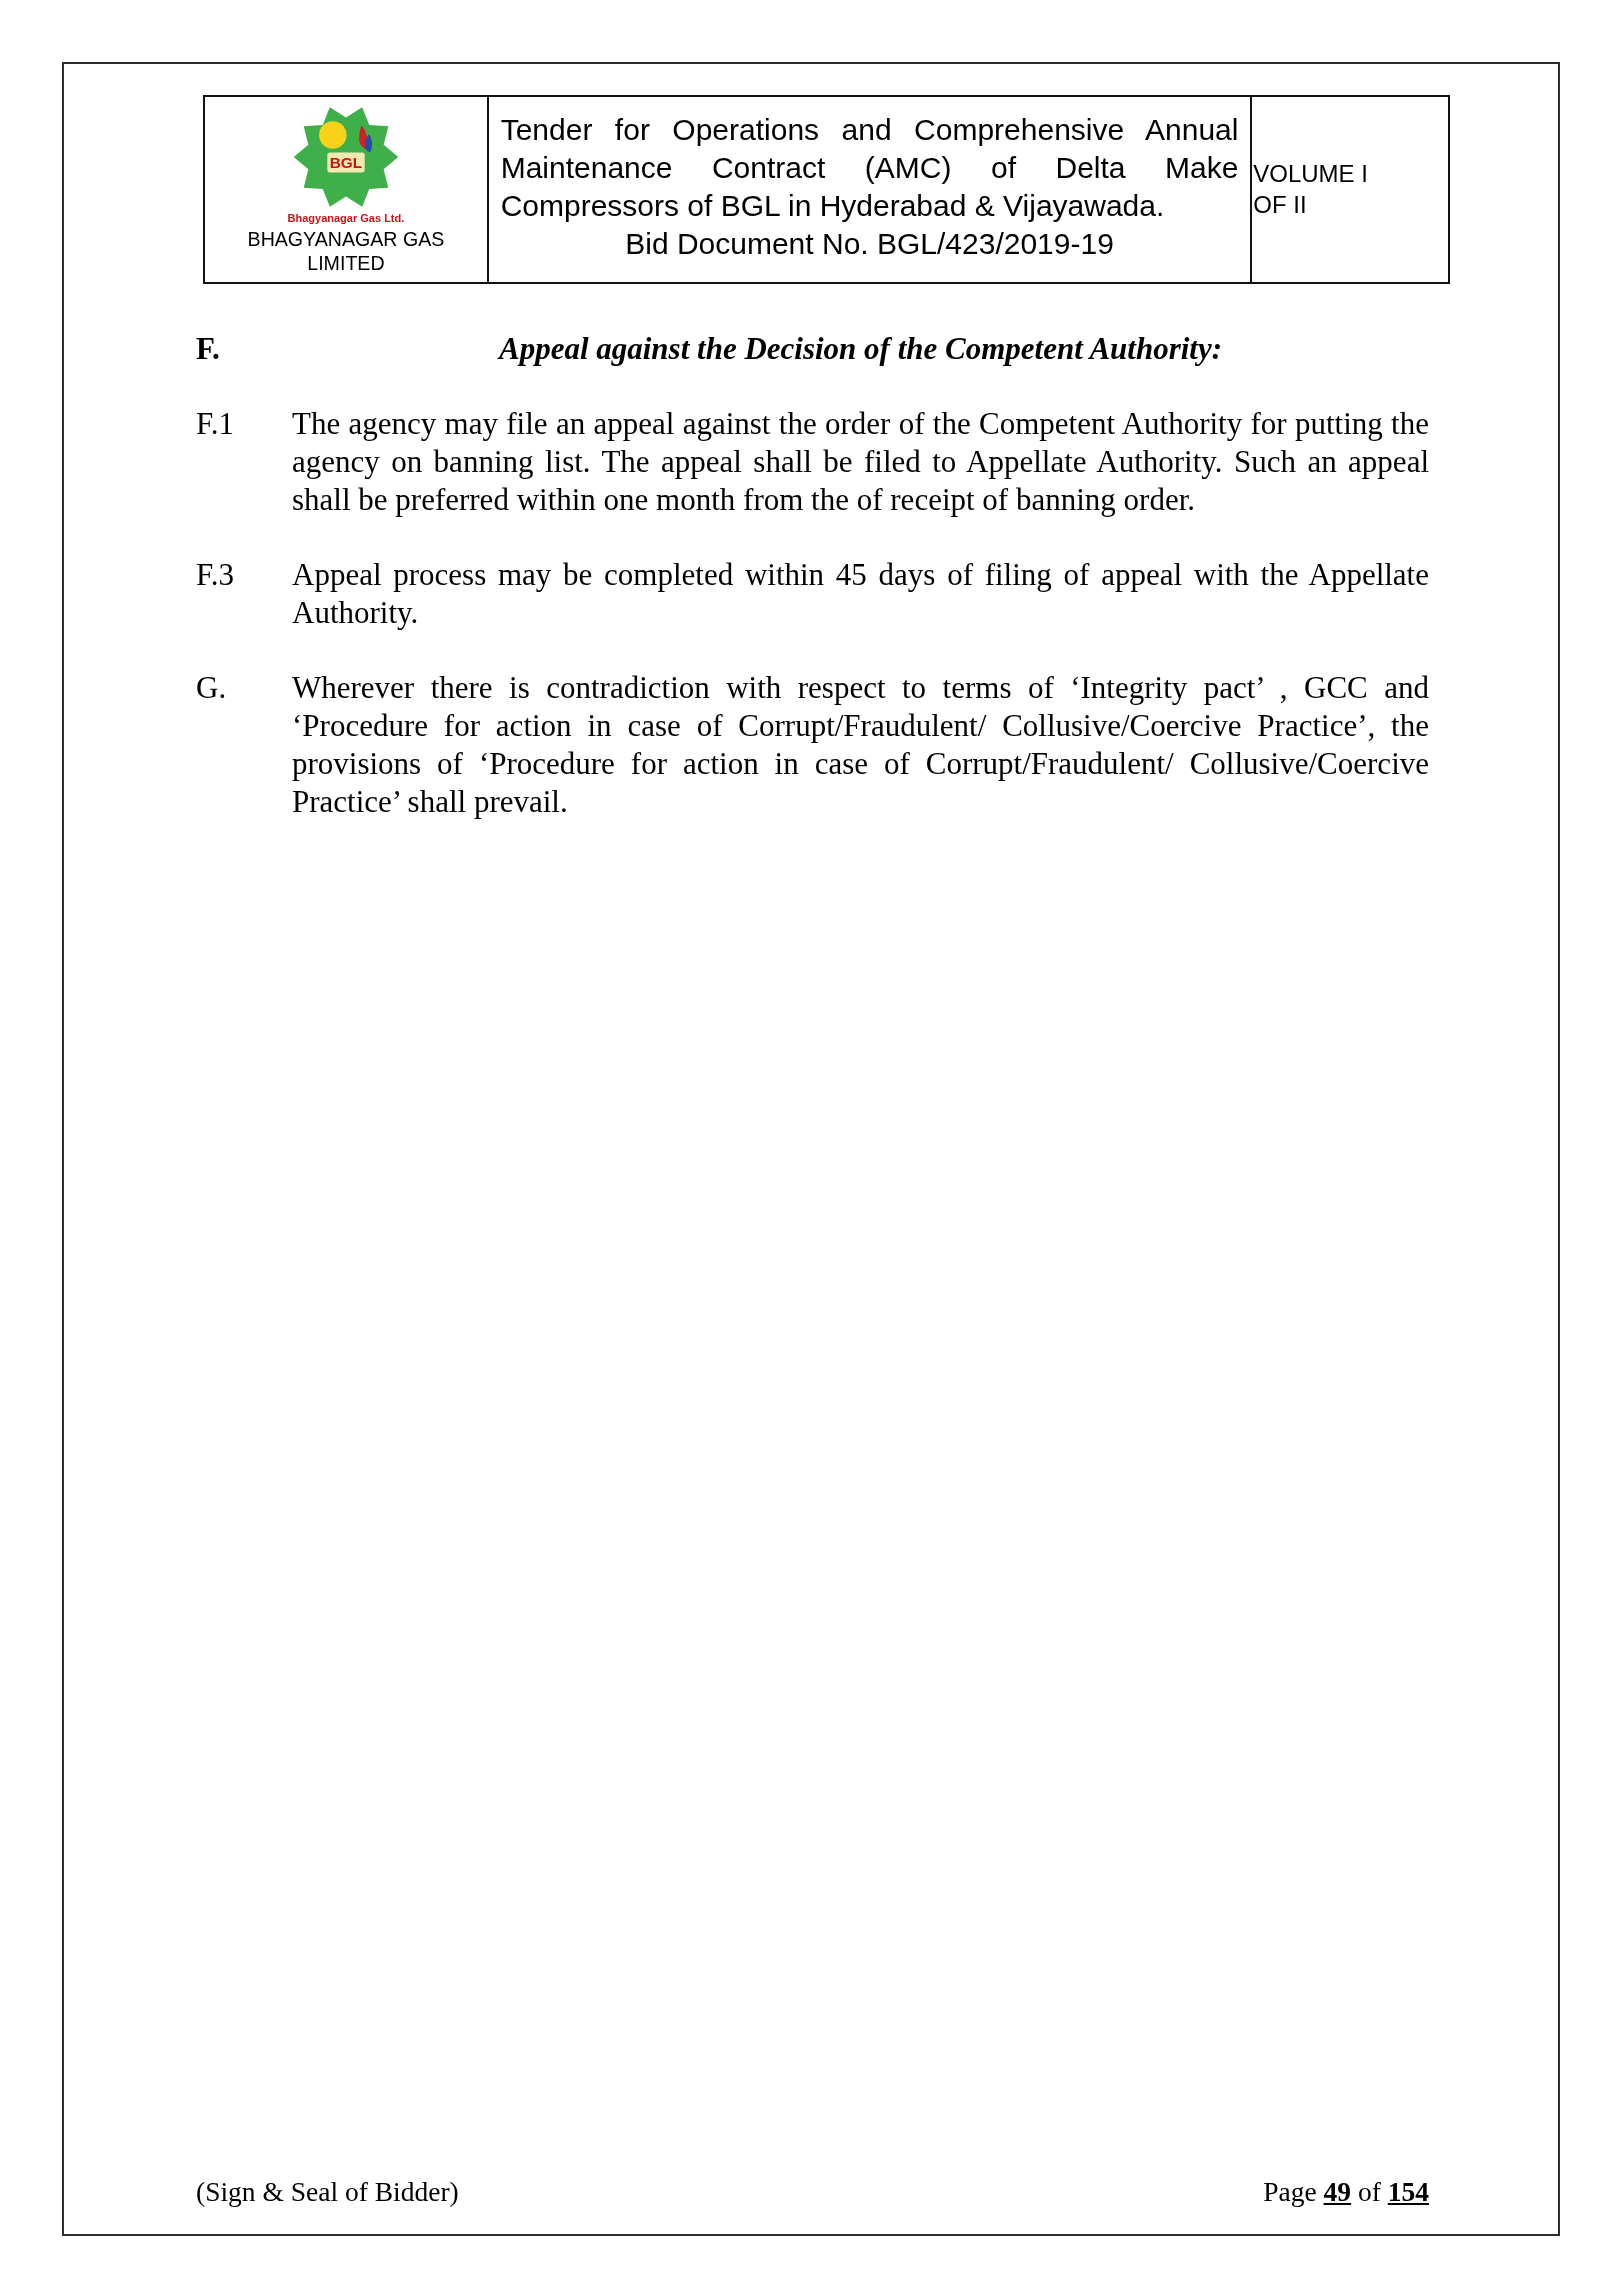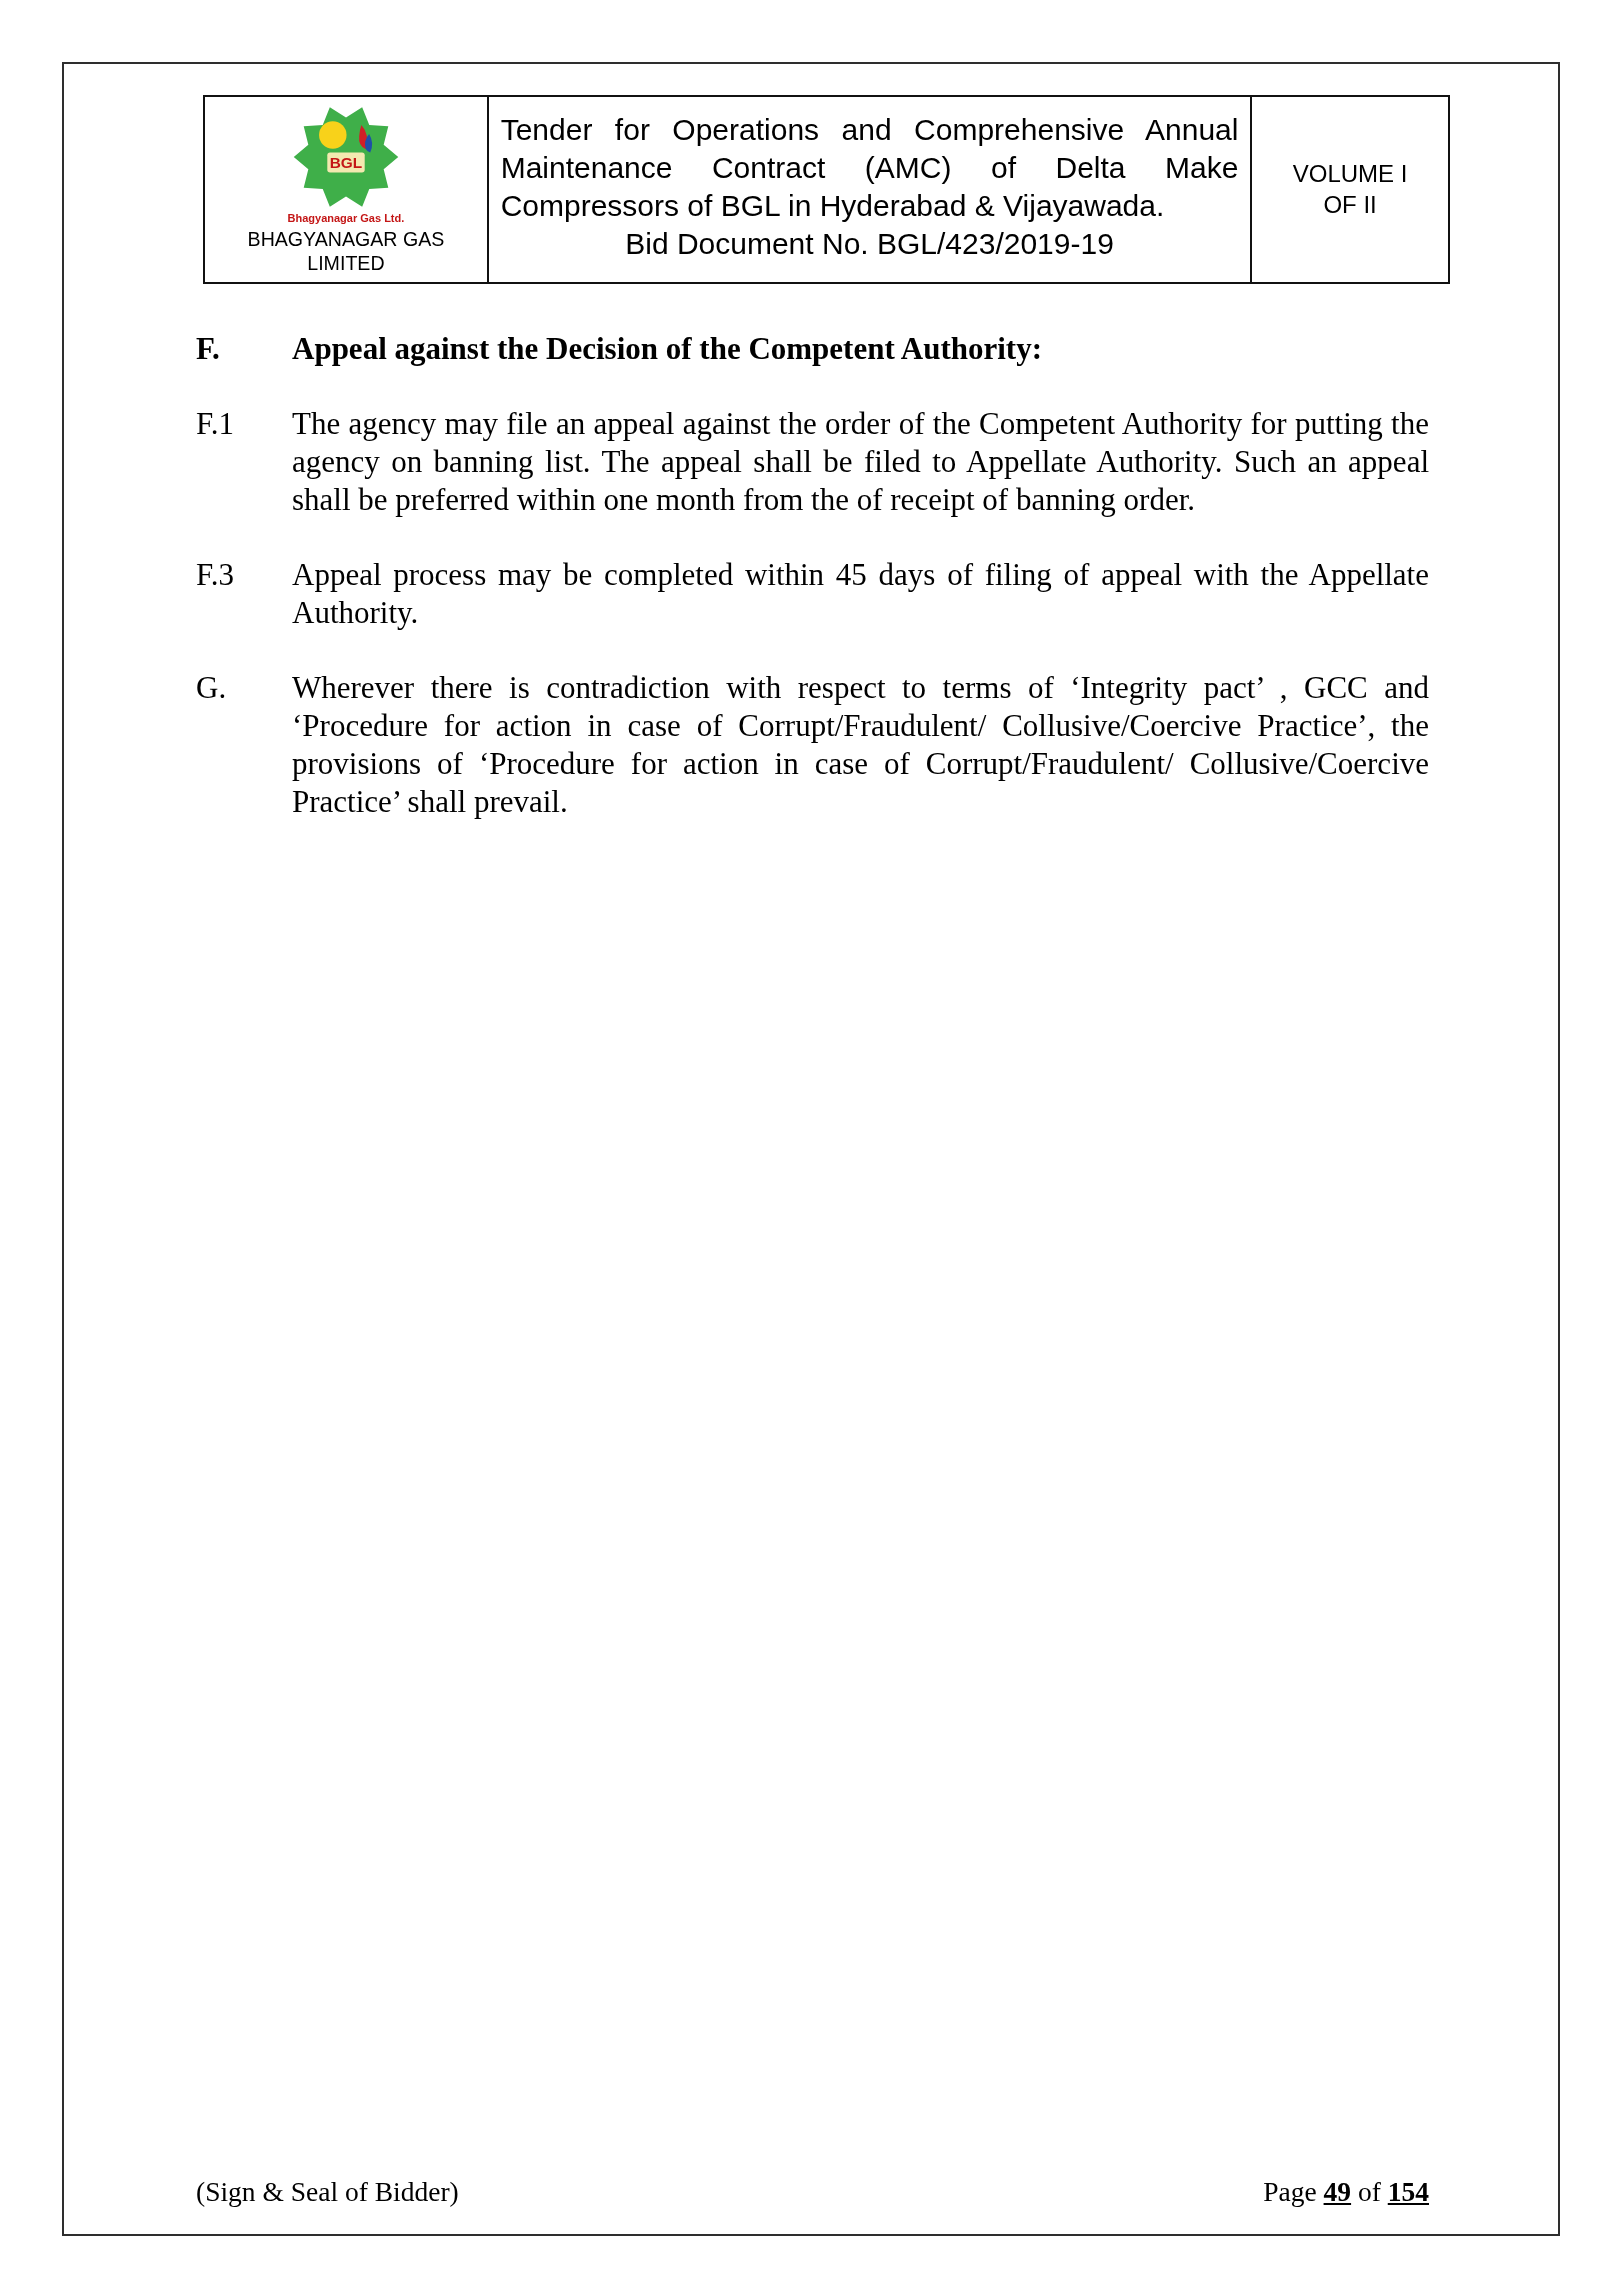--- a/index.html
+++ b/index.html
@@ -26,21 +26,21 @@
     border-collapse:collapse; table-layout:fixed;
   }
   .header-table td {
     border:2px solid #111;
     vertical-align:middle;
     box-sizing:border-box;
   }
   .logo-cell { width:267px; text-align:center; padding:5.2px 3.9px 6.5px; }
   .title-cell { width:718px; padding:2.6px 11.8px 6.5px; }
   .volume-cell {
-    width:186px; text-align:center;
+    width:186px; 
     font-family:"Liberation Sans", sans-serif;
     font-size:24px; line-height:31px;
   }
   .title-text {
     font-family:"Liberation Sans", sans-serif;
     font-size:30px; line-height:38px;
     text-align:justify;
   }
   .bid-doc {
     font-family:"Liberation Sans", sans-serif;
@@ -60,21 +60,21 @@
   .logo-svg { display:block; margin:0 auto; }
   
   .content {
     position:absolute; left:196px; top:330px; width:1233px;
     font-size:31px; line-height:38px;
   }
   .para { display:flex; margin:0 0 37px 0; }
   .para-label { flex:0 0 96px; width:96px; }
   .para-text { flex:1; text-align:justify; }
   .para.heading { font-weight:bold; }
-  .para.heading .para-text { text-align:left; }
+  .para.heading .para-text { text-align:center;font-style:italic; }
   
   .footer {
     position:absolute; left:196px; right:194px; bottom:87px;
     display:flex; justify-content:space-between; align-items:baseline;
     font-size:27.5px; line-height:33px;
   }
   .footer b { font-weight:bold;text-decoration:underline; }
 </style>
 </head>
 <body>

